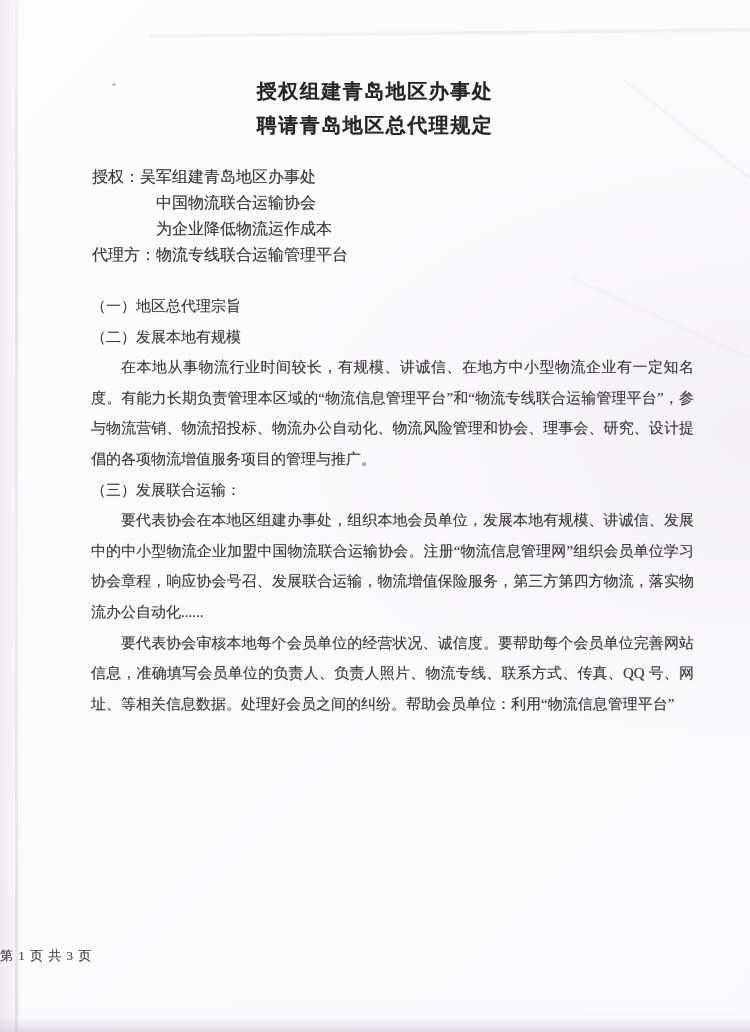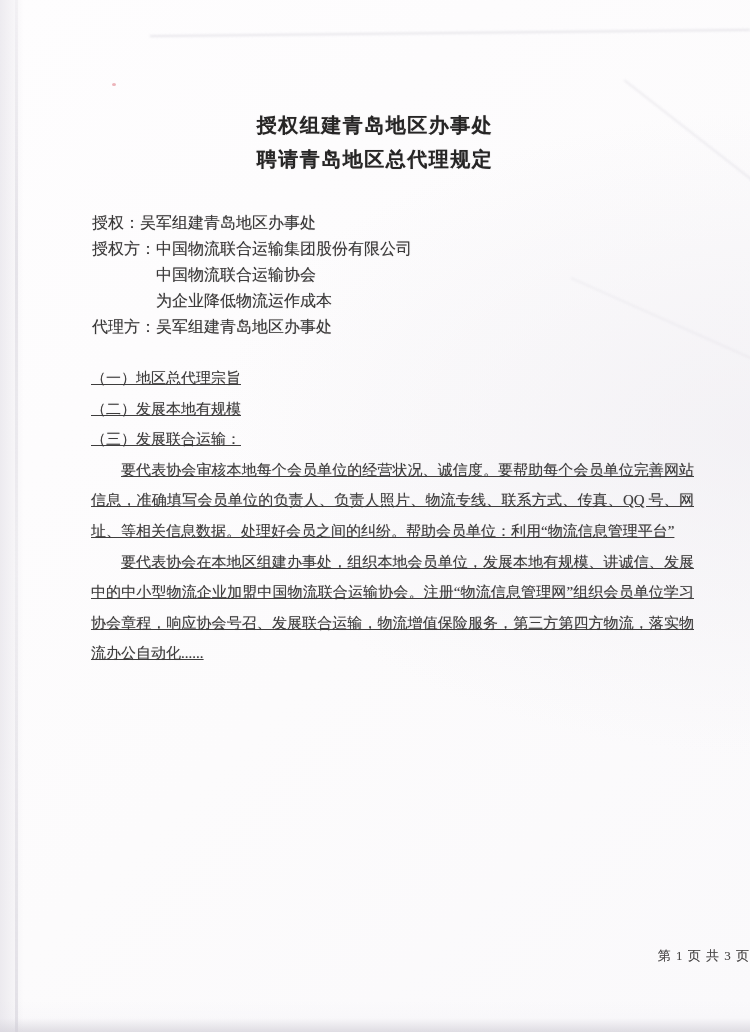--- a/index.html
+++ b/index.html
@@ -31,48 +31,47 @@
   .edge-line {
     position: absolute; left: 15px; top: 0; width: 3px; height: 100%;
     background: linear-gradient(180deg, rgba(206,203,213,.15) 0%, rgba(206,203,213,.45) 25%, rgba(206,203,213,.2) 55%, rgba(206,203,213,.5) 100%);
     filter: blur(0.6px);
   }
   .speck {
     position: absolute; left: 112px; top: 83px; width: 4px; height: 3px;
     border-radius: 50%; background: rgba(222,120,130,.55);
   }
   .title-block {
-    margin: 0; padding-top: 108px;
+    margin: 0; padding-top: 74px;
     text-align: center;
     font-size: 20px; line-height: 34px;
     font-weight: bold; color: #262525;
     letter-spacing: 1.5px;
     text-shadow: 0 0 0.8px rgba(70,66,66,.55);
   }
   .header-block {
-    margin: 34px 0 0 92px;
+    margin: 22px 0 0 92px;
     font-size: 16px; line-height: 26px;
     color: #3a3939;
     text-shadow: 0 0 0.7px rgba(80,76,76,.5);
   }
   .indent-4 { padding-left: 64px; }
   .body-text {
     width: 603px;
     margin: 23px 0 13px 91px;
     font-size: 15px; line-height: 30.6px;
     text-align: justify;
     color: #3e3d3d;
     text-shadow: 0 0 0.7px rgba(82,78,78,.5);
-    text-decoration: underline;
   }
   .sec-heading { margin: 0; font-weight: normal; font-size: 15px; }
   .para { margin: 0; text-indent: 2em; }
   .footer {
     position: absolute; left: 0; top: 946px; width: 100%;
-    text-align: right;
+    text-align: left;
     font-size: 13px; line-height: 20px;
     color: #4a4848; letter-spacing: 1px;
     text-shadow: 0 0 0.6px rgba(90,86,86,.5);
   }
 </style>
 </head>
 <body>
 
 <div class="page">
 
@@ -82,31 +81,31 @@
   <div class="edge-line"></div>
   <div class="speck"></div>
 
   <div class="title-block">
     <div>授权组建青岛地区办事处</div>
     <div>聘请青岛地区总代理规定</div>
   </div>
 
   <div class="header-block">
     <div>授权：吴军组建青岛地区办事处</div>
-    <div>授权方：中国物流联合运输集团股份有限公司</div>
     <div class="indent-4">中国物流联合运输协会</div>
     <div class="indent-4">为企业降低物流运作成本</div>
-    <div>代理方：吴军组建青岛地区办事处</div>
+    <div>代理方：物流专线联合运输管理平台</div>
   </div>
 
   <div class="body-text">
     <div class="sec-heading">（一）地区总代理宗旨</div>
 
     <div class="sec-heading">（二）发展本地有规模</div>
+    <p class="para">在本地从事物流行业时间较长，有规模、讲诚信、在地方中小型物流企业有一定知名度。有能力长期负责管理本区域的“物流信息管理平台”和“物流专线联合运输管理平台”，参与物流营销、物流招投标、物流办公自动化、物流风险管理和协会、理事会、研究、设计提倡的各项物流增值服务项目的管理与推广。</p>
 
     <div class="sec-heading">（三）发展联合运输：</div>
+    <p class="para">要代表协会在本地区组建办事处，组织本地会员单位，发展本地有规模、讲诚信、发展中的中小型物流企业加盟中国物流联合运输协会。注册“物流信息管理网”组织会员单位学习协会章程，响应协会号召、发展联合运输，物流增值保险服务，第三方第四方物流，落实物流办公自动化......</p>
     <p class="para">要代表协会审核本地每个会员单位的经营状况、诚信度。要帮助每个会员单位完善网站信息，准确填写会员单位的负责人、负责人照片、物流专线、联系方式、传真、QQ 号、网址、等相关信息数据。处理好会员之间的纠纷。帮助会员单位：利用“物流信息管理平台”</p>
-    <p class="para">要代表协会在本地区组建办事处，组织本地会员单位，发展本地有规模、讲诚信、发展中的中小型物流企业加盟中国物流联合运输协会。注册“物流信息管理网”组织会员单位学习协会章程，响应协会号召、发展联合运输，物流增值保险服务，第三方第四方物流，落实物流办公自动化......</p>
   </div>
 
   <div class="footer">第 1 页 共 3 页</div>
 
 </div>
 
 </body></html>

